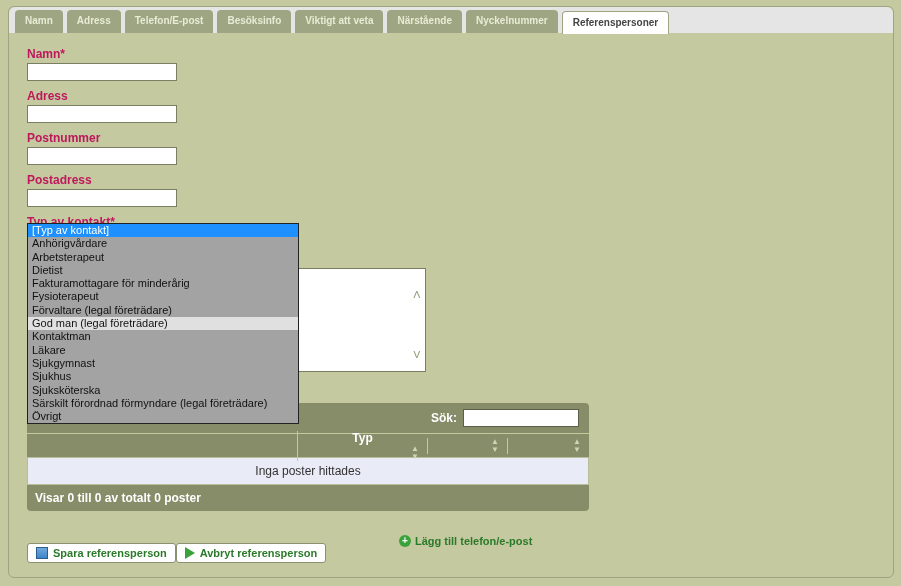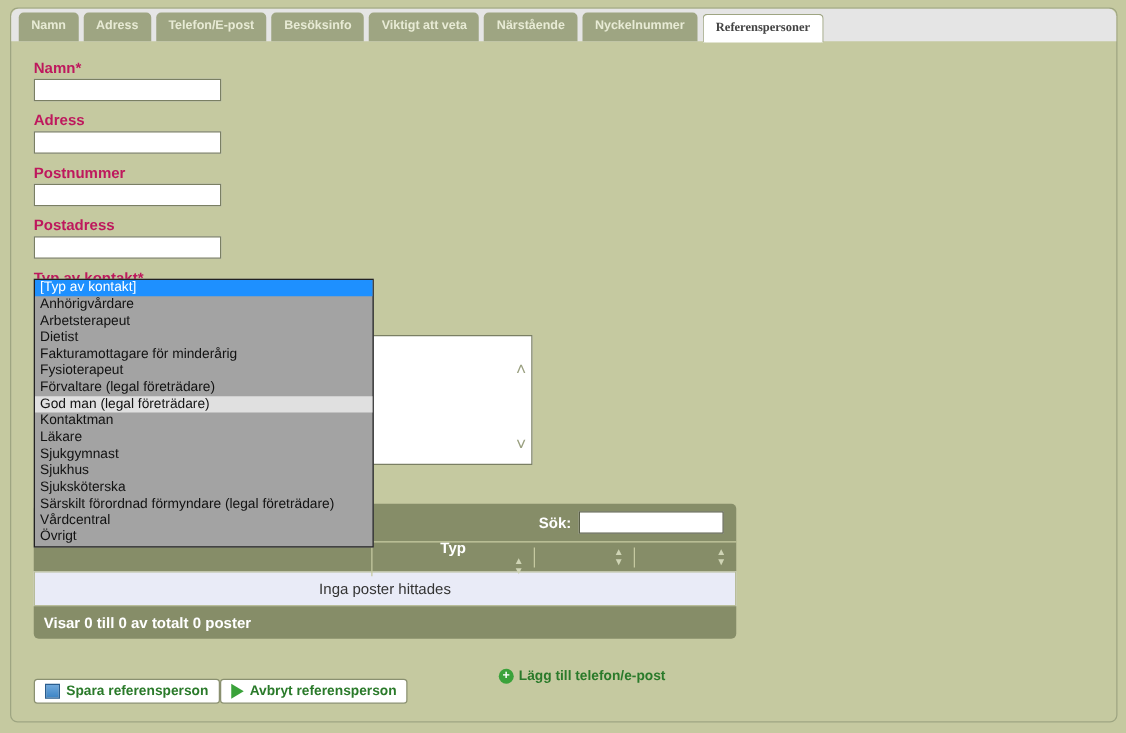--- a/index.html
+++ b/index.html
@@ -39,21 +39,20 @@
     cursor: pointer;
     white-space: nowrap;
   }
   .tab.active {
     background: #ffffff;
     color: #444;
     border: 1px solid #9ea582;
     border-bottom: none;
     position: relative;
     top: 1px;
-    font-family: Liberation Serif, serif;
   }
   .form-area {
     padding: 14px 18px;
     position: relative;
   }
   .field-row { margin-bottom: 8px; }
   .field-label {
     font-weight: bold;
     font-size: 12px;
     color: #be185d;
@@ -257,21 +256,20 @@
       <div class="opt">Fakturamottagare för minderårig</div>
       <div class="opt">Fysioterapeut</div>
       <div class="opt">Förvaltare (legal företrädare)</div>
       <div class="opt hover">God man (legal företrädare)</div>
       <div class="opt">Kontaktman</div>
       <div class="opt">Läkare</div>
       <div class="opt">Sjukgymnast</div>
       <div class="opt">Sjukhus</div>
       <div class="opt">Sjuksköterska</div>
       <div class="opt">Särskilt förordnad förmyndare (legal företrädare)</div>
-      <div class="opt">Vårdcentral</div>
       <div class="opt">Övrigt</div>
     </div>
 
   <div class="dt-wrap">
     <div class="dt-top">
       <span>Sök:</span>
       <input type="text" style="">
     </div>
     <div class="dt-head">
       <div class="col col1"></div>

